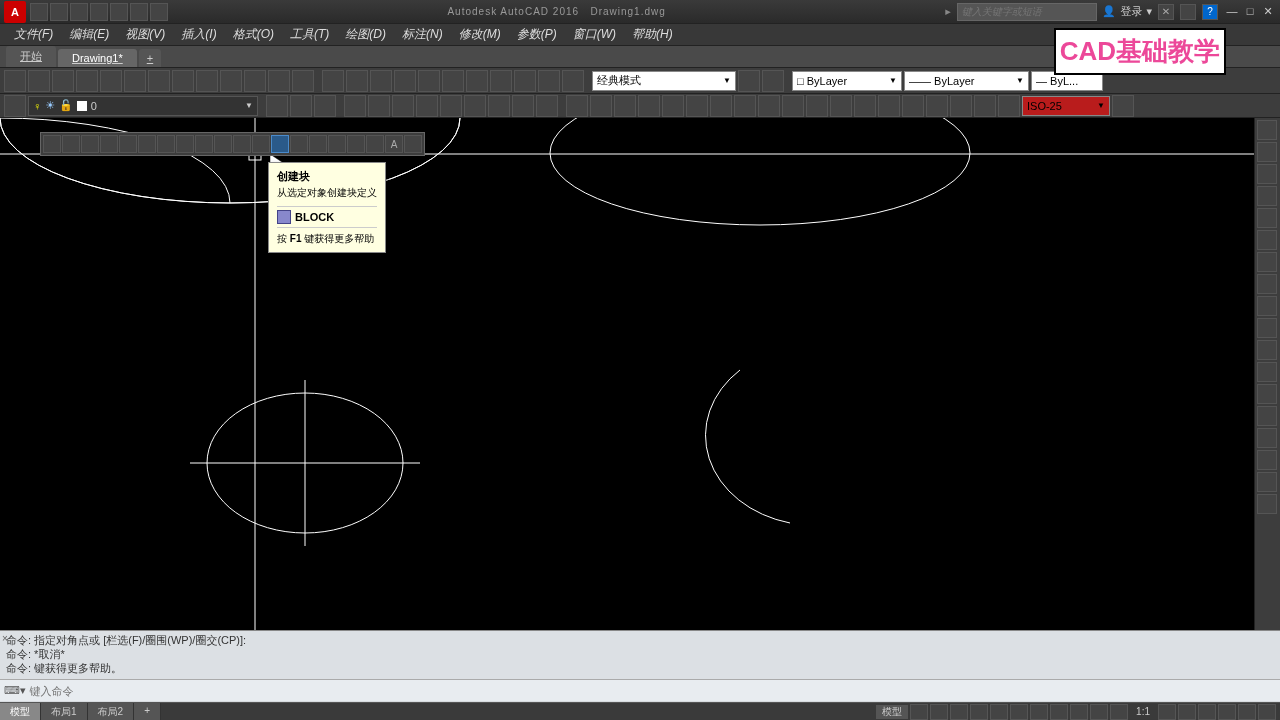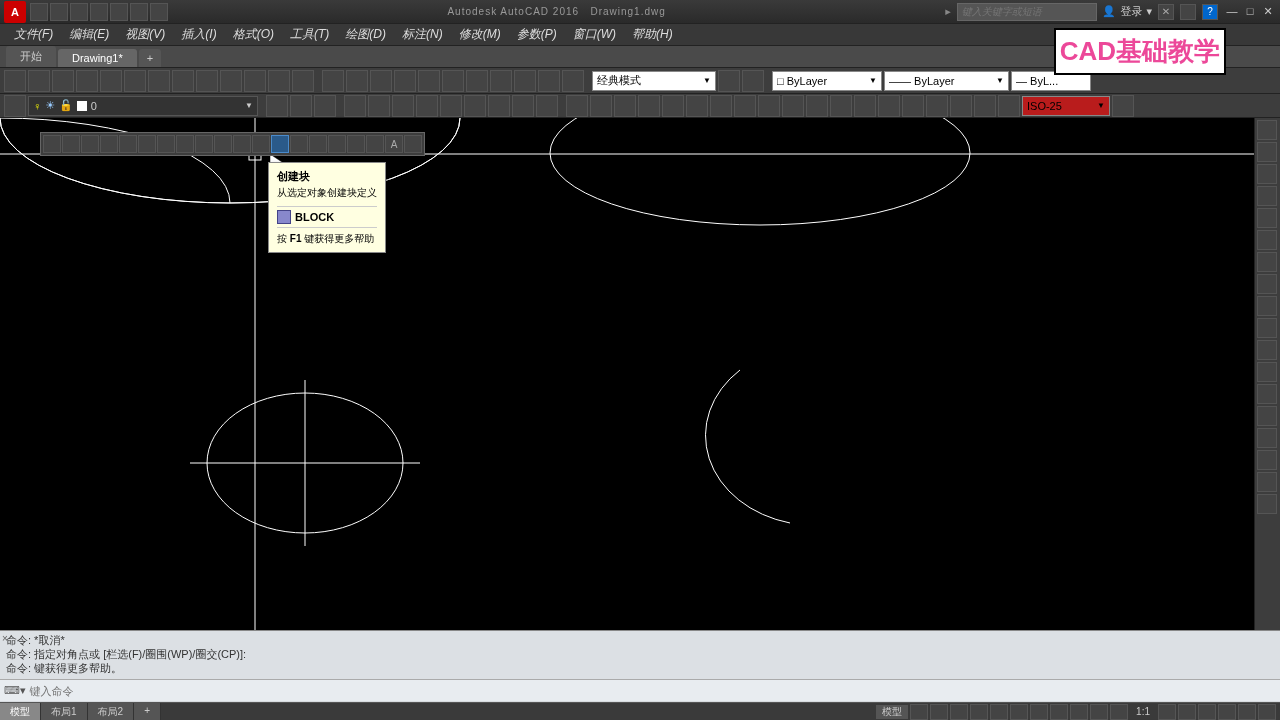--- a/index.html
+++ b/index.html
@@ -12,21 +12,21 @@
 .title-center { flex: 1; text-align: center; color: #999; font-size: 10px; letter-spacing: 1px;}
 .title-right { display: flex; align-items: center; gap: 6px; }
 .search-box { width: 140px; height: 18px; background: #555; border: 1px solid #666; color:#888; padding:0 4px; font-style:italic; font-size:10px;}
 .login { color:#ccc; font-size:11px; display:flex; align-items:center; gap:4px;}
 .win-btns { display:flex; gap:2px; }
 .win-btns div { width:16px; height:14px; text-align:center; line-height:12px; color:#ccc; cursor:pointer;}
 
 .menu-bar { height: 22px; background: #383838; display: flex; align-items: center; padding: 0 8px; gap: 4px; border-bottom:1px solid #222;}
 .menu-bar span { padding: 2px 6px; font-size: 12px; color: #ddd; font-style: italic; }
 
-.tab-row { height: 22px; background: #4a4a4a; display: flex; align-items: flex-end; padding-left: 6px; border-bottom:1px solid #222;}
+.tab-row { height: 22px; background: #4a4a4a; display: flex; align-items: flex-end; padding-left: 6px; border-bottom:1px solid #222;text-decoration:underline;}
 .tab { padding: 3px 14px; background:#555; color:#ccc; font-size:11px; border-radius:3px 3px 0 0; margin-right:2px;}
 .tab.active { background:#666; color:#fff;}
 .tab.plus { padding:3px 8px;}
 
 .toolbar-row { height: 26px; background: #3d3d3d; border-bottom: 1px solid #222; display: flex; align-items: center; padding: 0 4px; gap: 2px; }
 .tb { width: 22px; height: 22px; background: #444; border: 1px solid #555; display:inline-flex; align-items:center; justify-content:center; color:#aaa; font-size:10px;}
 .sep { width: 4px; }
 .dropdown { height: 20px; background: #fff; color:#000; border:1px solid #888; font-size:11px; padding:0 4px; display:flex; align-items:center; justify-content:space-between;}
 .dd-arrow { font-size:8px; margin-left:4px;}
 
@@ -140,36 +140,36 @@
   <div class="tb"></div>
   <div class="tb"></div>
   <div class="tb"></div>
   <div class="tb"></div>
   <div class="tb"></div>
   <div class="tb"></div>
   <div class="tb"></div>
   <div class="tb"></div>
   <div class="tb"></div>
   <div class="sep"></div>
-  <div class="dropdown" style="width:124px;">
+  <div class="dropdown" style="width:144px;">
       <span>经典模式</span>
       <span class="dd-arrow">▼</span>
     </div>
   <div class="tb"></div>
   <div class="tb"></div>
   <div class="sep"></div>
   <div class="dropdown" style="width:110px;">
       <span>□ <span>ByLayer</span></span>
       <span class="dd-arrow">▼</span>
     </div>
   <div class="dropdown" style="width:125px;">
       <span>—— <span>ByLayer</span></span>
       <span class="dd-arrow">▼</span>
     </div>
-  <div class="dropdown" style="width:80px;">
+  <div class="dropdown" style="width:72px;">
       <span>— <span>ByL...</span></span>
     </div>
 </div>
 
 <div class="layer-row">
   <div class="tb"></div>
   <div class="layer-combo">
     <span style="color:#ff0;">♀</span>
     <span style="color:#9cf;">☀</span>
     <span style="color:#aaa;">🔓</span>
@@ -294,22 +294,22 @@
   <div class="tb"></div>
   <div class="tb"></div>
   <div class="tb"></div>
 </div>
 
 <div class="watermark">CAD基础教学</div>
 
 <div class="cmd-area">
   <div class="cmd-close">×</div>
   <div class="cmd-history">
+    <div>命令: 指定对角点或 [栏选(F)/圈围(WP)/圈交(CP)]:</div>
     <div>命令: *取消*</div>
-    <div>命令: 指定对角点或 [栏选(F)/圈围(WP)/圈交(CP)]:</div>
     <div>命令: 键获得更多帮助。</div>
   </div>
   <div class="cmd-input-row">
     <span class="cmd-prompt">⌨▾</span>
     <input class="cmd-input" placeholder="键入命令" style="">
   </div>
 </div>
 
 <div class="status-bar">
   <div class="status-tabs">

